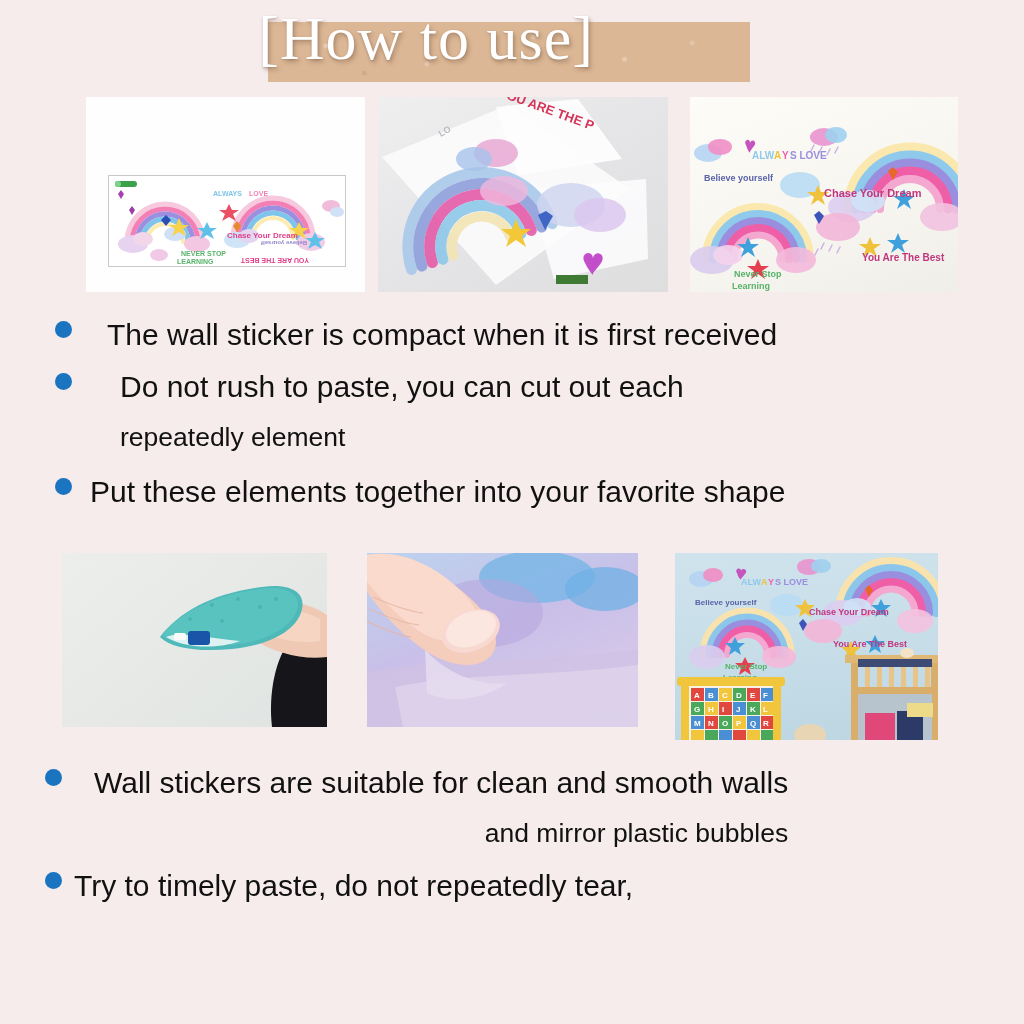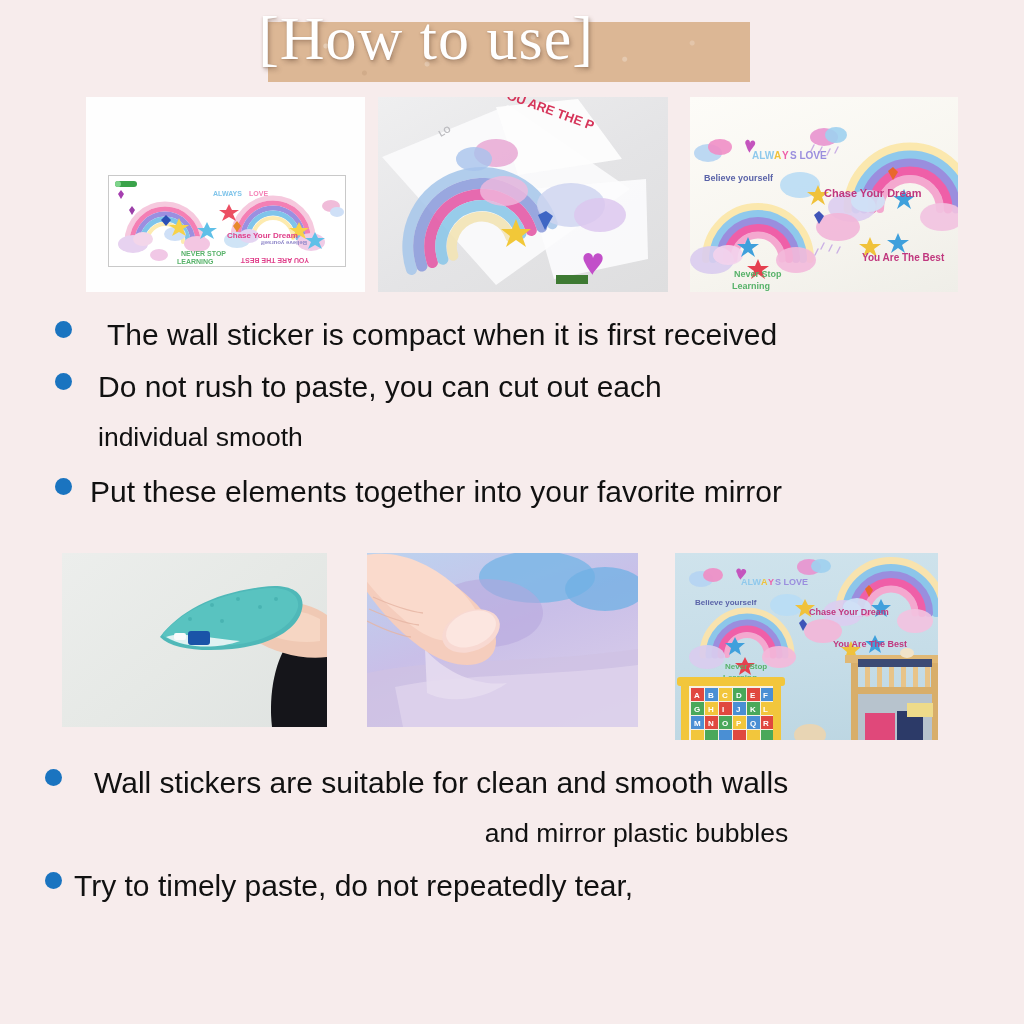--- a/index.html
+++ b/index.html
@@ -219,28 +219,28 @@
     </div>
   </div>
 
   <div class="bullets" style="left:55px;top:310px;width:900px;">
     <div class="brow">
       <div class="dot"></div>
       <div class="btext" style="margin-left:35px;">The wall sticker is compact when it is first received</div>
     </div>
     <div class="brow" style="margin-top:2px;">
       <div class="dot"></div>
-      <div style="margin-left:26px;">
+      <div style="margin-left:48px;">
         <div class="btext">Do not rush to paste, you can cut out each</div>
-        <div class="bsub">individual smooth</div>
+        <div class="bsub">repeatedly element</div>
       </div>
     </div>
     <div class="brow" style="margin-top:5px;">
       <div class="dot"></div>
-      <div class="btext" style="margin-left:18px;">Put these elements together into your favorite mirror</div>
+      <div class="btext" style="margin-left:18px;">Put these elements together into your favorite shape</div>
     </div>
   </div>
 
   <div class="photo" style="left:62px;top:553px;width:265px;height:174px;background:linear-gradient(140deg,#eceeec 0%,#e6e9e6 50%,#dfe3e1 100%);">
     <div class="art">
       <svg width="265" height="174" viewBox="0 0 265 174" style="position:absolute;left:0;top:0;">
 
         <path d="M228 88 L265 72 L265 174 L210 174 C206 140 214 104 228 88 Z" fill="#15151a"></path>
 
         <path d="M176 56 C206 42 246 48 265 62 L265 104 C236 108 202 96 182 80 Z" fill="#f0c9b4"></path>

